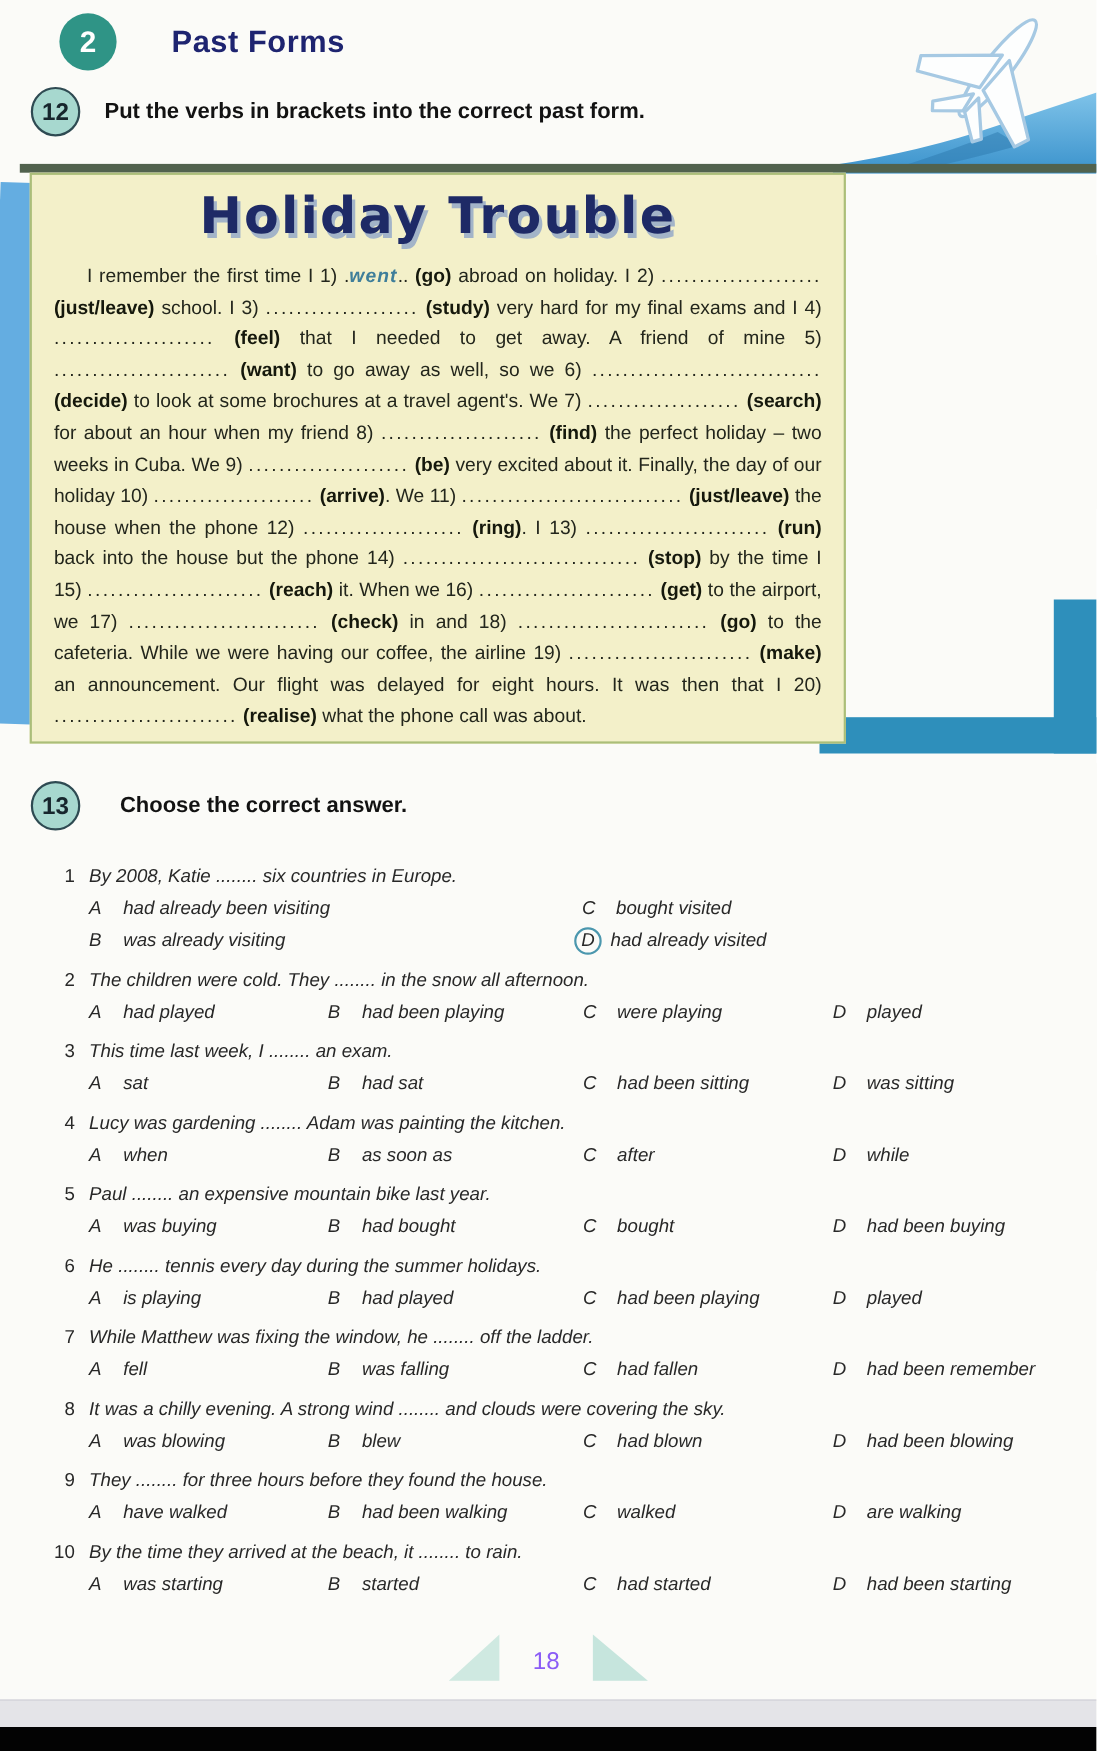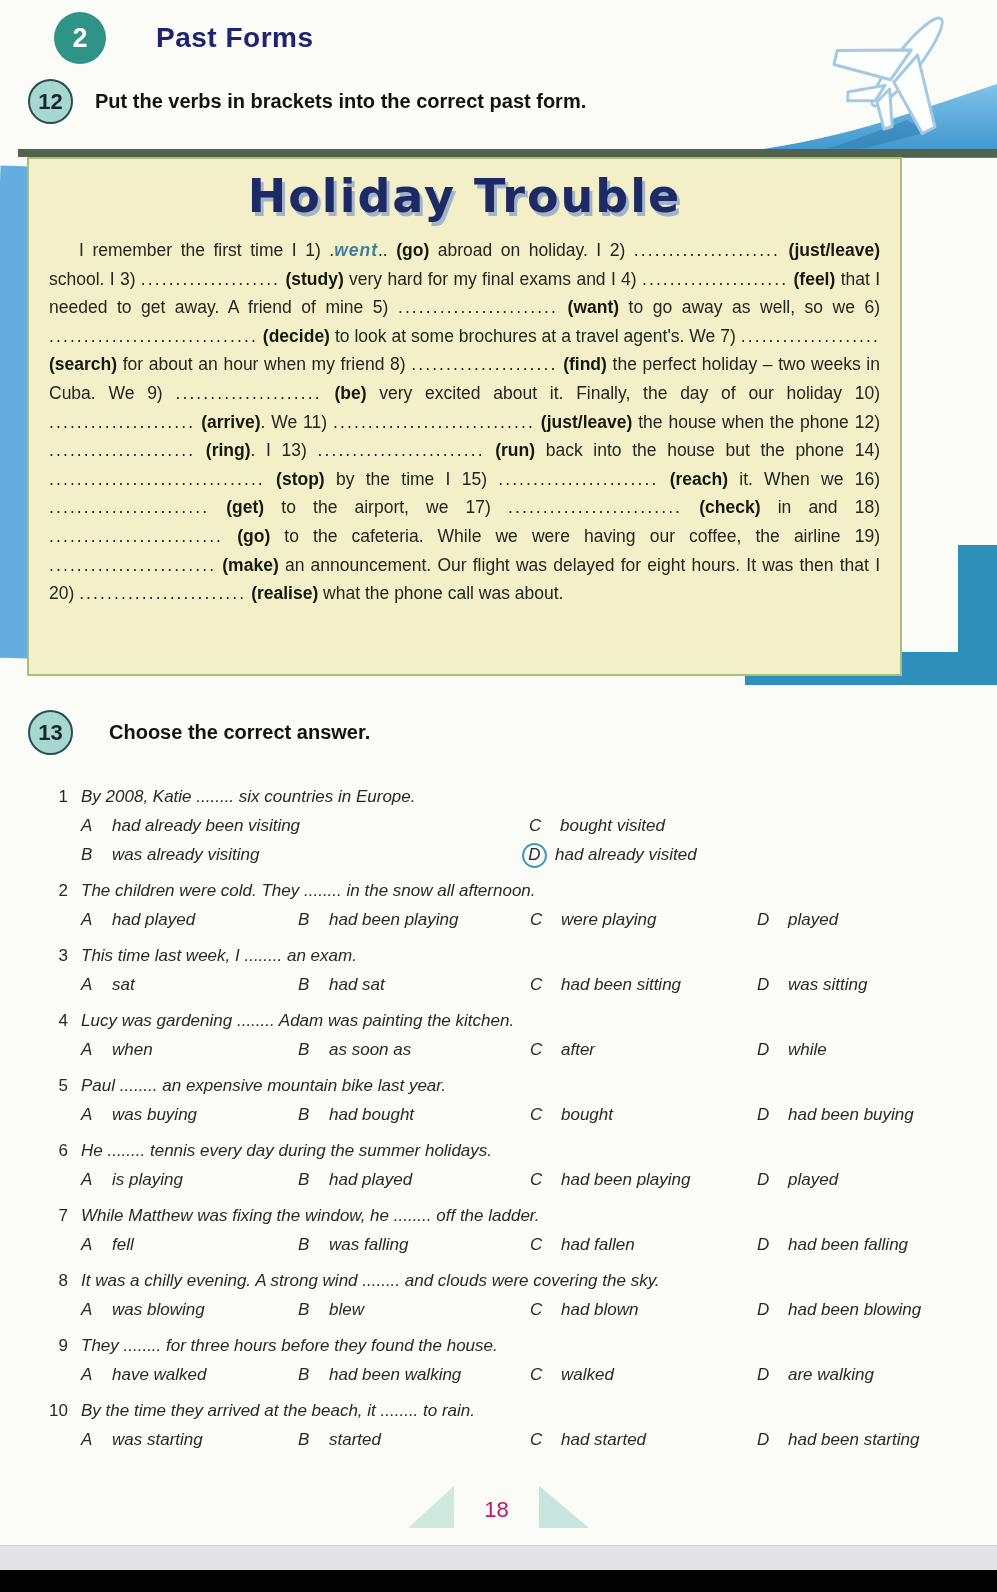--- a/index.html
+++ b/index.html
@@ -22,21 +22,21 @@
 
   
   .plane-wrap{position:absolute;top:0;right:0;width:240px;height:158px;z-index:1;}
 
   
   .box-topline{position:absolute;left:18px;top:149px;width:979px;height:8px;background:#51624e;z-index:2;}
   .band-left{position:absolute;left:-8px;top:166px;width:44px;height:492px;background:#64ade1;
         transform:rotate(2deg);z-index:1;}
   .shadow-right-v{position:absolute;left:958px;top:545px;width:39px;height:140px;background:#2e8fbb;z-index:1;}
   .shadow-right-h{position:absolute;left:745px;top:652px;width:252px;height:33px;background:#2e8fbb;z-index:1;}
-  .cream{position:absolute;left:27px;top:157px;width:875px;height:519px;background:#f3f0c9;
+  .cream{position:absolute;left:27px;top:157px;width:742px;height:519px;background:#f3f0c9;
         border:2px solid #abbe79;box-sizing:border-box;z-index:2;}
   .box-title{text-align:center;font-family:"DejaVu Sans",sans-serif;font-weight:bold;font-size:46px;
         color:#1e2a66;letter-spacing:2px;margin-top:10px;
         text-shadow:3px 4px 0 rgba(110,140,200,.6);}
   .passage{margin:13px 20px 0 20px;text-align:justify;font-size:17.5px;line-height:28.6px;
         color:#23261c;text-indent:30px;}
   .passage b{color:#15180c;}
   .hw{color:#3e7e9a;font-style:italic;font-weight:bold;font-family:Liberation Sans, sans-serif;letter-spacing:1px;}
   .dots{letter-spacing:2.1px;}
 
@@ -52,21 +52,21 @@
   .optk{flex:none;min-width:16px;}
   .optk.circled{width:25px;height:25px;min-width:25px;border:2px solid #4b97ae;border-radius:50%;
         display:flex;align-items:center;justify-content:center;margin-left:-7px;margin-right:-7px;
         box-sizing:border-box;}
 
   
   .footer{position:absolute;left:0;top:1486px;width:100%;display:flex;align-items:flex-end;
         justify-content:center;gap:30px;z-index:3;}
   .tri-l{width:0;height:0;border-bottom:42px solid #cfe9e1;border-left:46px solid transparent;}
   .tri-r{width:0;height:0;border-bottom:42px solid #c6e5dd;border-right:50px solid transparent;}
-  .pgnum{font-size:22px;color:#be185d;padding-bottom:5px;}
+  .pgnum{font-size:22px;color:#8b5cf6;padding-bottom:5px;}
   .bar-gray{position:absolute;left:0;top:1545px;width:100%;height:25px;background:#e4e4e8;
         border-top:1px solid #d0d0d6;box-sizing:border-box;z-index:4;}
   .bar-black{position:absolute;left:0;top:1570px;width:100%;height:22px;background:#030303;z-index:4;}
 </style>
 </head>
 <body>
 
 <div class="page">
 
   <div class="plane-wrap">
@@ -276,21 +276,21 @@
             <div class="opt">
               <span class="optk">B</span>
               <span class="optt">was falling</span>
             </div>
             <div class="opt">
               <span class="optk">C</span>
               <span class="optt">had fallen</span>
             </div>
             <div class="opt">
               <span class="optk">D</span>
-              <span class="optt">had been falling</span>
+              <span class="optt">had been remember</span>
             </div>
           </div>
         </div>
       </div>
       <div class="q">
         <span class="qnum">8</span>
         <div class="qbody">
           <div class="qstem">It was a chilly evening. A strong wind ........ and clouds were covering the sky.</div>
           <div class="opts">
             <div class="opt">

